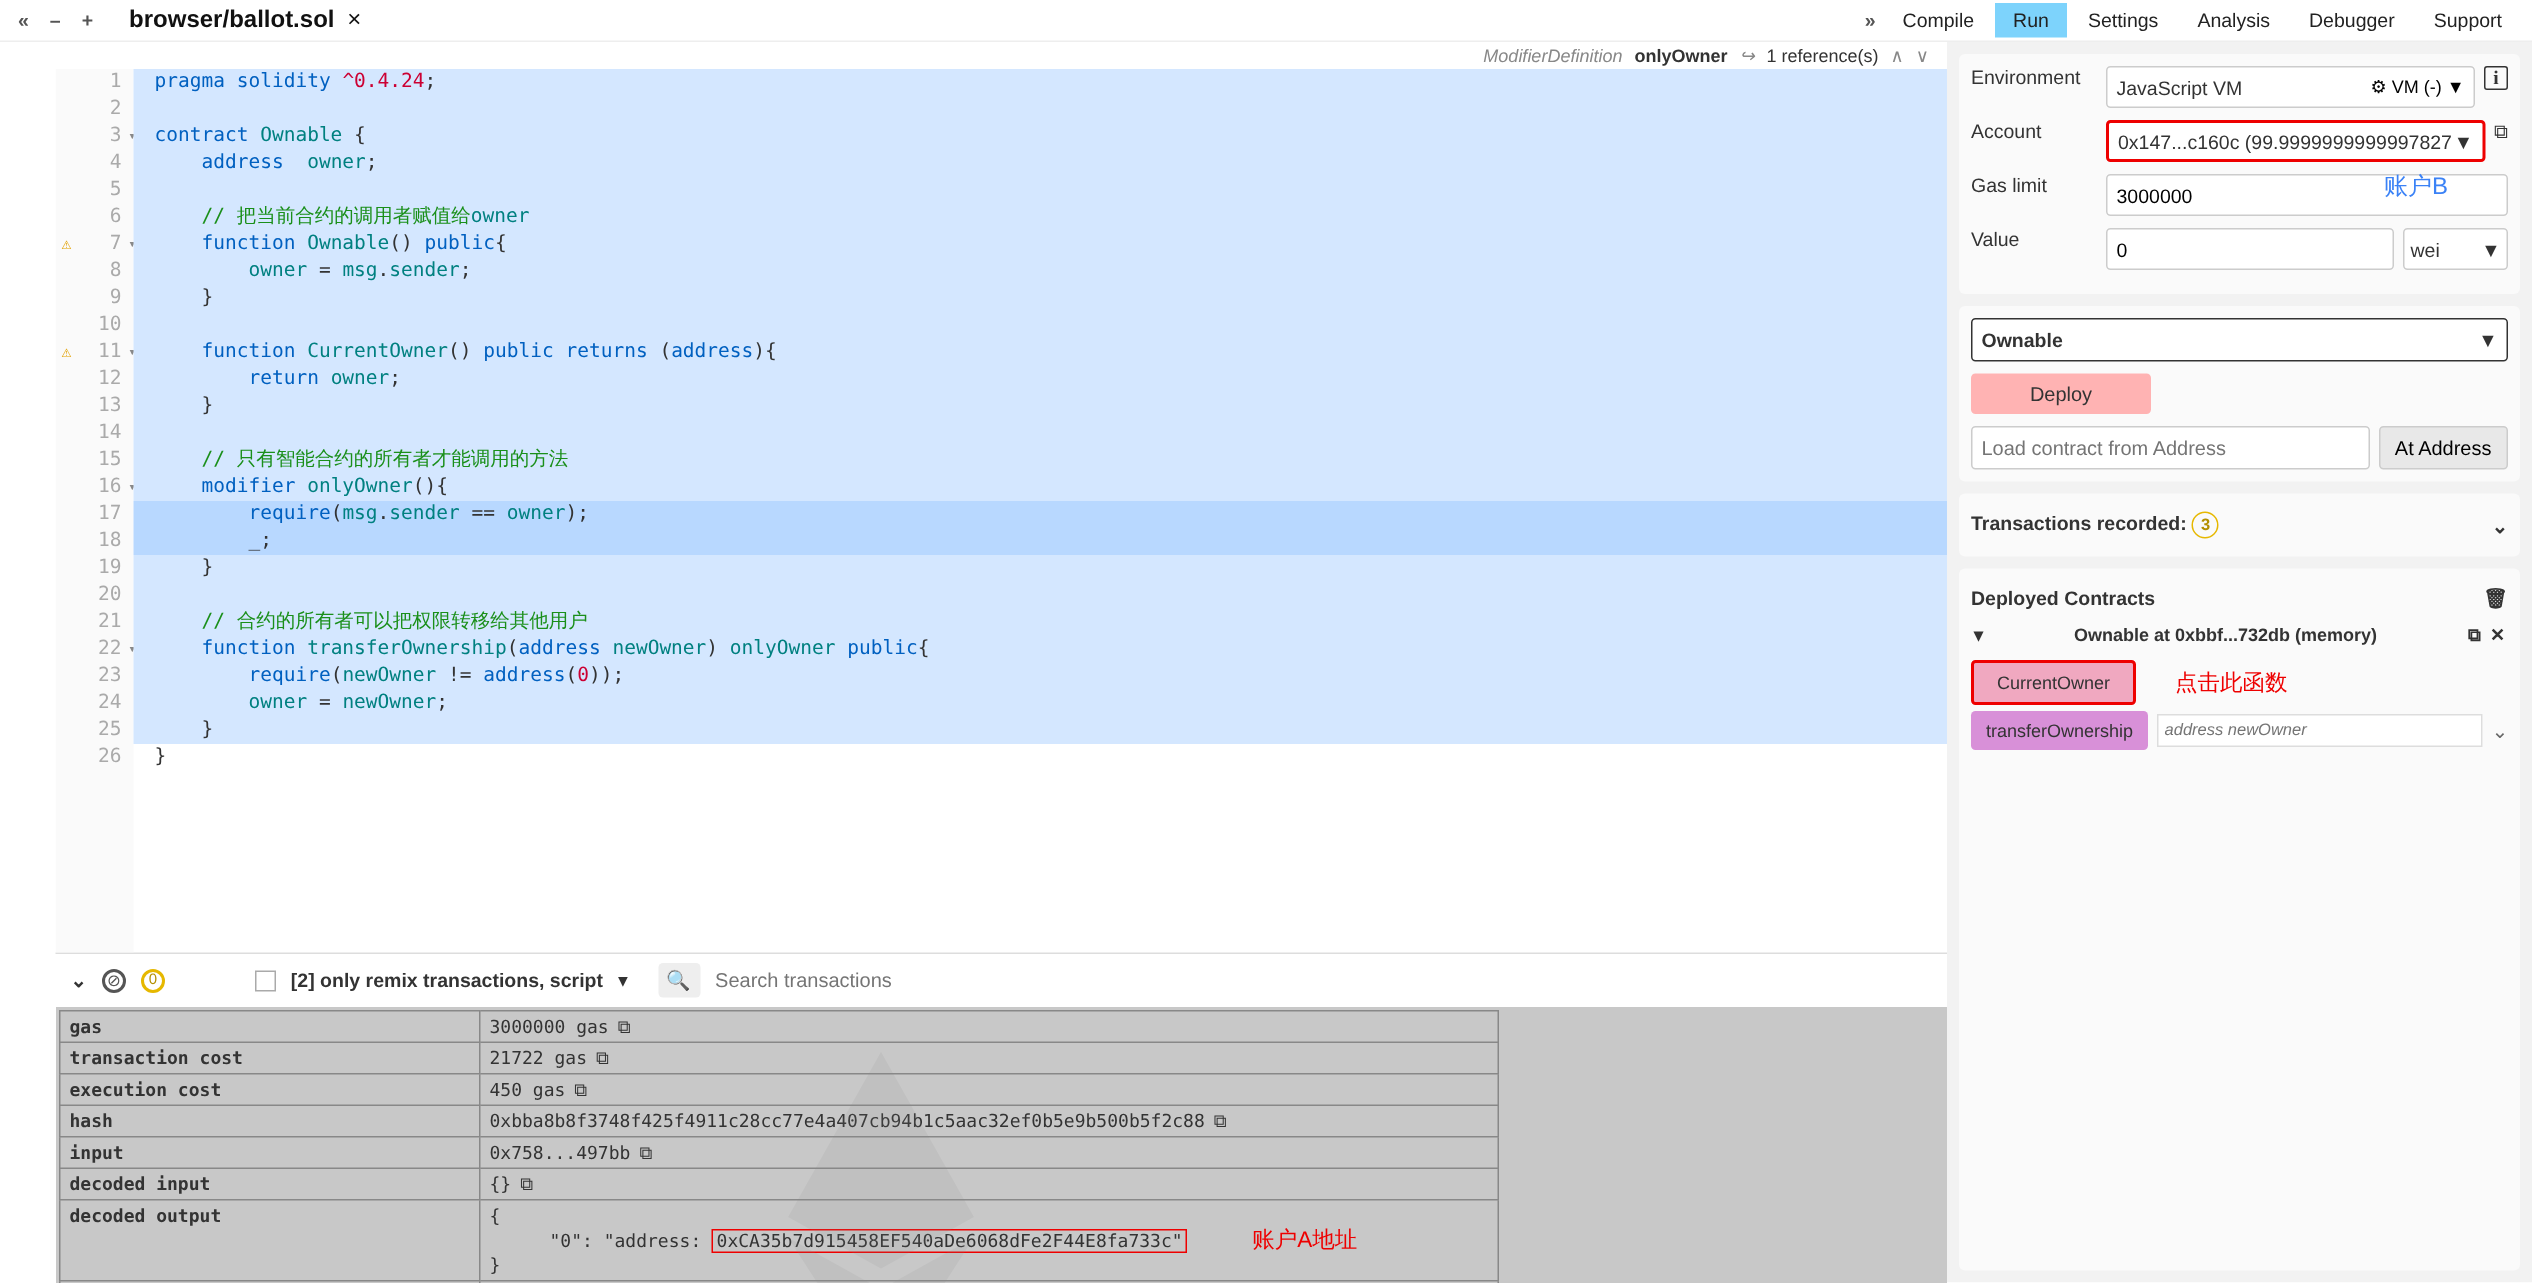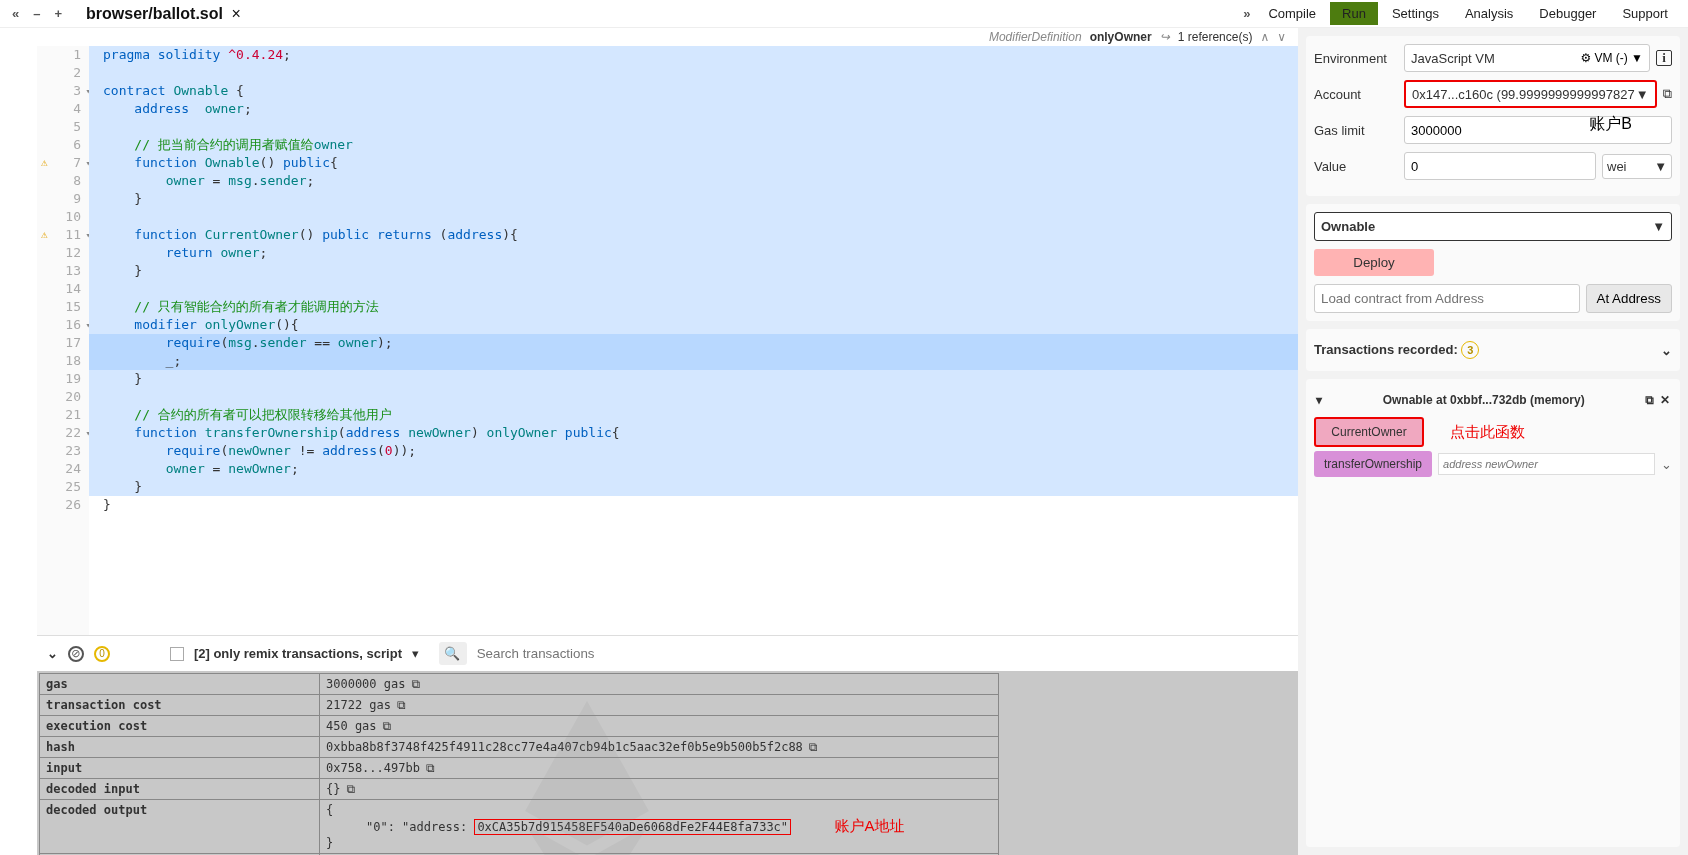--- a/index.html
+++ b/index.html
@@ -5,21 +5,21 @@
 * { box-sizing: border-box; margin: 0; padding: 0; }
 body { font-family: -apple-system, BlinkMacSystemFont, "Segoe UI", Arial, sans-serif; font-size: 13px; color: #333; background: #fff; overflow: hidden; }
 .app { display: flex; flex-direction: column; height: 855px; width: 1688px; }
 .topbar { display: flex; align-items: center; height: 28px; border-bottom: 1px solid #eee; }
 .topbar-left { display: flex; align-items: center; gap: 6px; padding: 0 8px; }
 .icon-btn { cursor: pointer; font-weight: bold; color: #555; padding: 2px 4px; }
 .tab-file { font-weight: bold; font-size: 16px; padding: 2px 14px; color: #111; }
 .tab-file .close-x { font-weight: normal; margin-left: 4px; }
 .topbar-right { margin-left: auto; display: flex; align-items: center; gap: 2px; padding-right: 8px; }
 .rt-tab { padding: 4px 12px; cursor: pointer; color: #222; }
-.rt-tab.active { background: #4d7c0f; }
+.rt-tab.active { background: #7dd3fc; }
 .main { display: flex; flex: 1; min-height: 0; }
 .editor-col { flex: 1; display: flex; flex-direction: column; min-width: 0; margin-left: 37px; }
 .editor-meta { display: flex; justify-content: flex-end; align-items: center; gap: 8px; padding: 2px 12px; font-size: 12px; font-style: italic; color: #888; }
 .editor-meta .nm { font-style: normal; font-weight: bold; color: #333; }
 .editor-meta .ref { font-style: normal; color: #333; }
 .editor-meta .nav { font-style: normal; cursor: pointer; }
 .editor-wrap { flex: 1; display: flex; font-family: Consolas, Monaco, monospace; font-size: 13px; line-height: 18px; overflow: hidden; position: relative; }
 .gutter { width: 52px; text-align: right; color: #aaa; padding-right: 8px; background: #fafafa; user-select: none; position: relative; }
 .gutter .ln { height: 18px; position: relative; }
 .gutter .warn::before { content: "⚠"; position: absolute; left: 4px; color: #e2a100; font-size: 11px; }
@@ -45,27 +45,27 @@
 .tx-table { width: 960px; border-collapse: collapse; font-family: "SimSun", monospace; font-size: 12px; margin: 2px; }
 .tx-table td { border: 1px solid #888; padding: 3px 6px; vertical-align: top; background: #c8c8c8; }
 .tx-table td.key { width: 280px; font-weight: bold; }
 .tx-table .mono { font-family: Consolas, monospace; }
 .copy-ico { display: inline-block; margin-left: 6px; color: #333; cursor: pointer; }
 .redbox { border: 1px solid #e00; padding: 0 2px; display: inline-block; }
 .redtext { color: #e00; font-family: "SimSun", sans-serif; font-size: 15px; }
 .eth-bg { position: absolute; left: 460px; top: 30px; opacity: 0.12; pointer-events: none; }
 .right-panel { width: 390px; background: #f2f2f2; padding: 8px; display: flex; flex-direction: column; gap: 8px; }
 .panel-section { background: #fafafa; border-radius: 4px; padding: 8px; }
-.form-row { display: flex; align-items: center; gap: 6px; margin-bottom: 8px; }
+.form-row { display: flex; gap: 6px; margin-bottom: 8px; }
 .form-row label { width: 84px; color: #333; }
 .sel, .inp { flex: 1; border: 1px solid #ccc; border-radius: 3px; padding: 4px 6px; background: #fff; font-size: 13px; height: 28px; display: flex; align-items: center; justify-content: space-between; }
 .sel .caret { color: #333; }
 .vm-tag { color: #000000; font-size: 12px; }
 .red-border { border: 2px solid #e00 !important; }
-.red-annot { color: #000000; font-size: 16px; position: absolute; font-family: "SimSun", sans-serif; }
+.red-annot { color: #3b82f6; font-size: 16px; position: absolute; font-family: "SimSun", sans-serif; }
 .contract-sel { width: 100%; border: 1px solid #333; border-radius: 3px; padding: 6px; font-weight: bold; display: flex; justify-content: space-between; background: #fff; }
 .deploy-btn { background: #ffb3b3; color: #333; border: none; padding: 6px 18px; border-radius: 3px; margin-top: 8px; cursor: pointer; width: 120px; }
 .addr-row { display: flex; gap: 6px; margin-top: 8px; }
 .addr-inp { flex: 1; border: 1px solid #ccc; border-radius: 3px; padding: 6px; color: #888; }
 .ataddr-btn { background: #e8e8e8; border: 1px solid #ccc; padding: 6px 10px; border-radius: 3px; cursor: pointer; }
 .sec-head { display: flex; align-items: center; justify-content: space-between; font-weight: bold; padding: 4px 0; }
 .badge { border: 1px solid #e6b800; border-radius: 50%; width: 18px; height: 18px; display: inline-flex; align-items: center; justify-content: center; color: #b38f00; font-size: 11px; }
 .deployed-item { display: flex; align-items: center; gap: 6px; padding: 6px 2px; font-weight: bold; font-size: 12px; }
 .deployed-item .caret2 { cursor: pointer; }
 .deployed-item .name { flex: 1; text-align: center; }
@@ -266,20 +266,24 @@
         <div class="sec-head">
           <span>
             <span>Transactions recorded:</span>
             <span class="badge">3</span>
           </span>
           <span>⌄</span>
         </div>
       </div>
 
       <div class="panel-section" style="flex:1;">
+        <div class="sec-head">
+          <span>Deployed Contracts</span>
+          <span class="trash">🗑</span>
+        </div>
         <div class="deployed-item">
           <span class="caret2">▾</span>
           <span class="name">Ownable at 0xbbf...732db (memory)</span>
           <span style="cursor:pointer;">⧉</span>
           <span style="cursor:pointer;font-weight:bold;">✕</span>
         </div>
         <div class="fn-row" style="position:relative;">
           <button class="fn-btn call red-border">CurrentOwner</button>
           <span class="redtext" style="margin-left:20px;">点击此函数</span>
         </div>

